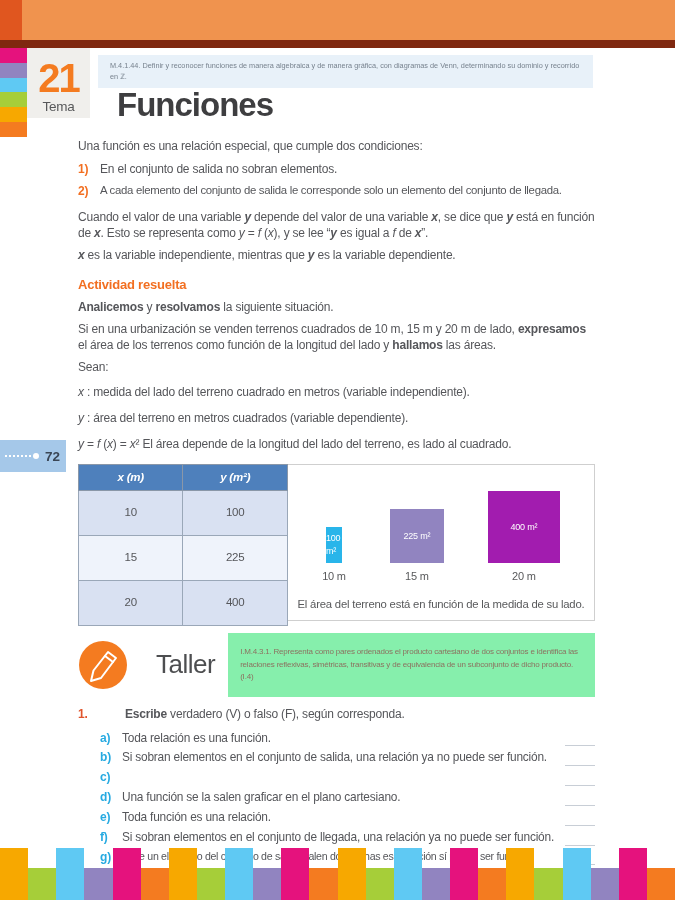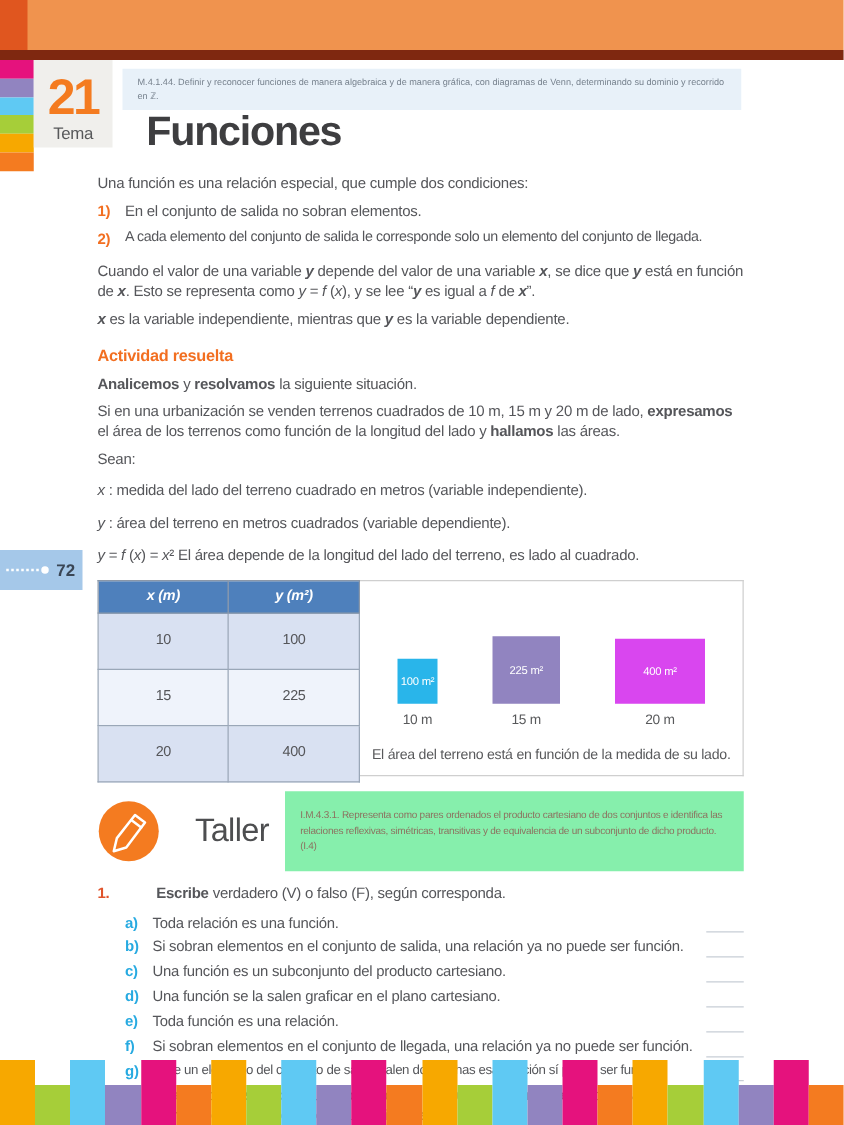--- a/index.html
+++ b/index.html
@@ -151,29 +151,29 @@
             </tr>
             <tr class="rowA">
               <td>20</td>
               <td>400</td>
             </tr>
           </tbody>
       </table>
       <div class="figure">
         <div class="fig-squares" id="figSquares">
             <div class="fig-sq-wrap">
-              <div class="fig-square" style="width: 32px; height: 36px; background: rgb(41, 181, 234);">100 m²</div>
+              <div class="fig-square" style="width: 16px; height: 36px; background: rgb(41, 181, 234);">100 m²</div>
               <div class="fig-side">10 m</div>
             </div>
             <div class="fig-sq-wrap">
               <div class="fig-square" style="width: 54px; height: 54px; background: rgb(145, 132, 192);">225 m²</div>
               <div class="fig-side">15 m</div>
             </div>
             <div class="fig-sq-wrap">
-              <div class="fig-square" style="width: 72px; height: 52px; background: #d946ef;">400 m²</div>
+              <div class="fig-square" style="width: 72px; height: 72px; background: #a21caf;">400 m²</div>
               <div class="fig-side">20 m</div>
             </div>
           </div>
         <div class="fig-caption">El área del terreno está en función de la medida de su lado.</div>
       </div>
     </div>
 
     <div class="taller">
       <svg class="taller-icon" width="50" height="50" viewBox="0 0 50 50">
         <circle cx="25" cy="25" r="24" fill="#F47B20"></circle>
@@ -198,21 +198,20 @@
           <span class="itxt">Toda relación es una función.</span>
           <span class="blank"></span>
         </div>
         <div class="ex-item">
           <span class="lt">b)</span>
           <span class="itxt">Si sobran elementos en el conjunto de salida, una relación ya no puede ser función.</span>
           <span class="blank"></span>
         </div>
         <div class="ex-item">
           <span class="lt">c)</span>
-          <span class="itxt">Una función es un subconjunto del producto cartesiano.</span>
           <span class="blank"></span>
         </div>
         <div class="ex-item">
           <span class="lt">d)</span>
           <span class="itxt">Una función se la salen graficar en el plano cartesiano.</span>
           <span class="blank"></span>
         </div>
         <div class="ex-item">
           <span class="lt">e)</span>
           <span class="itxt">Toda función es una relación.</span>

